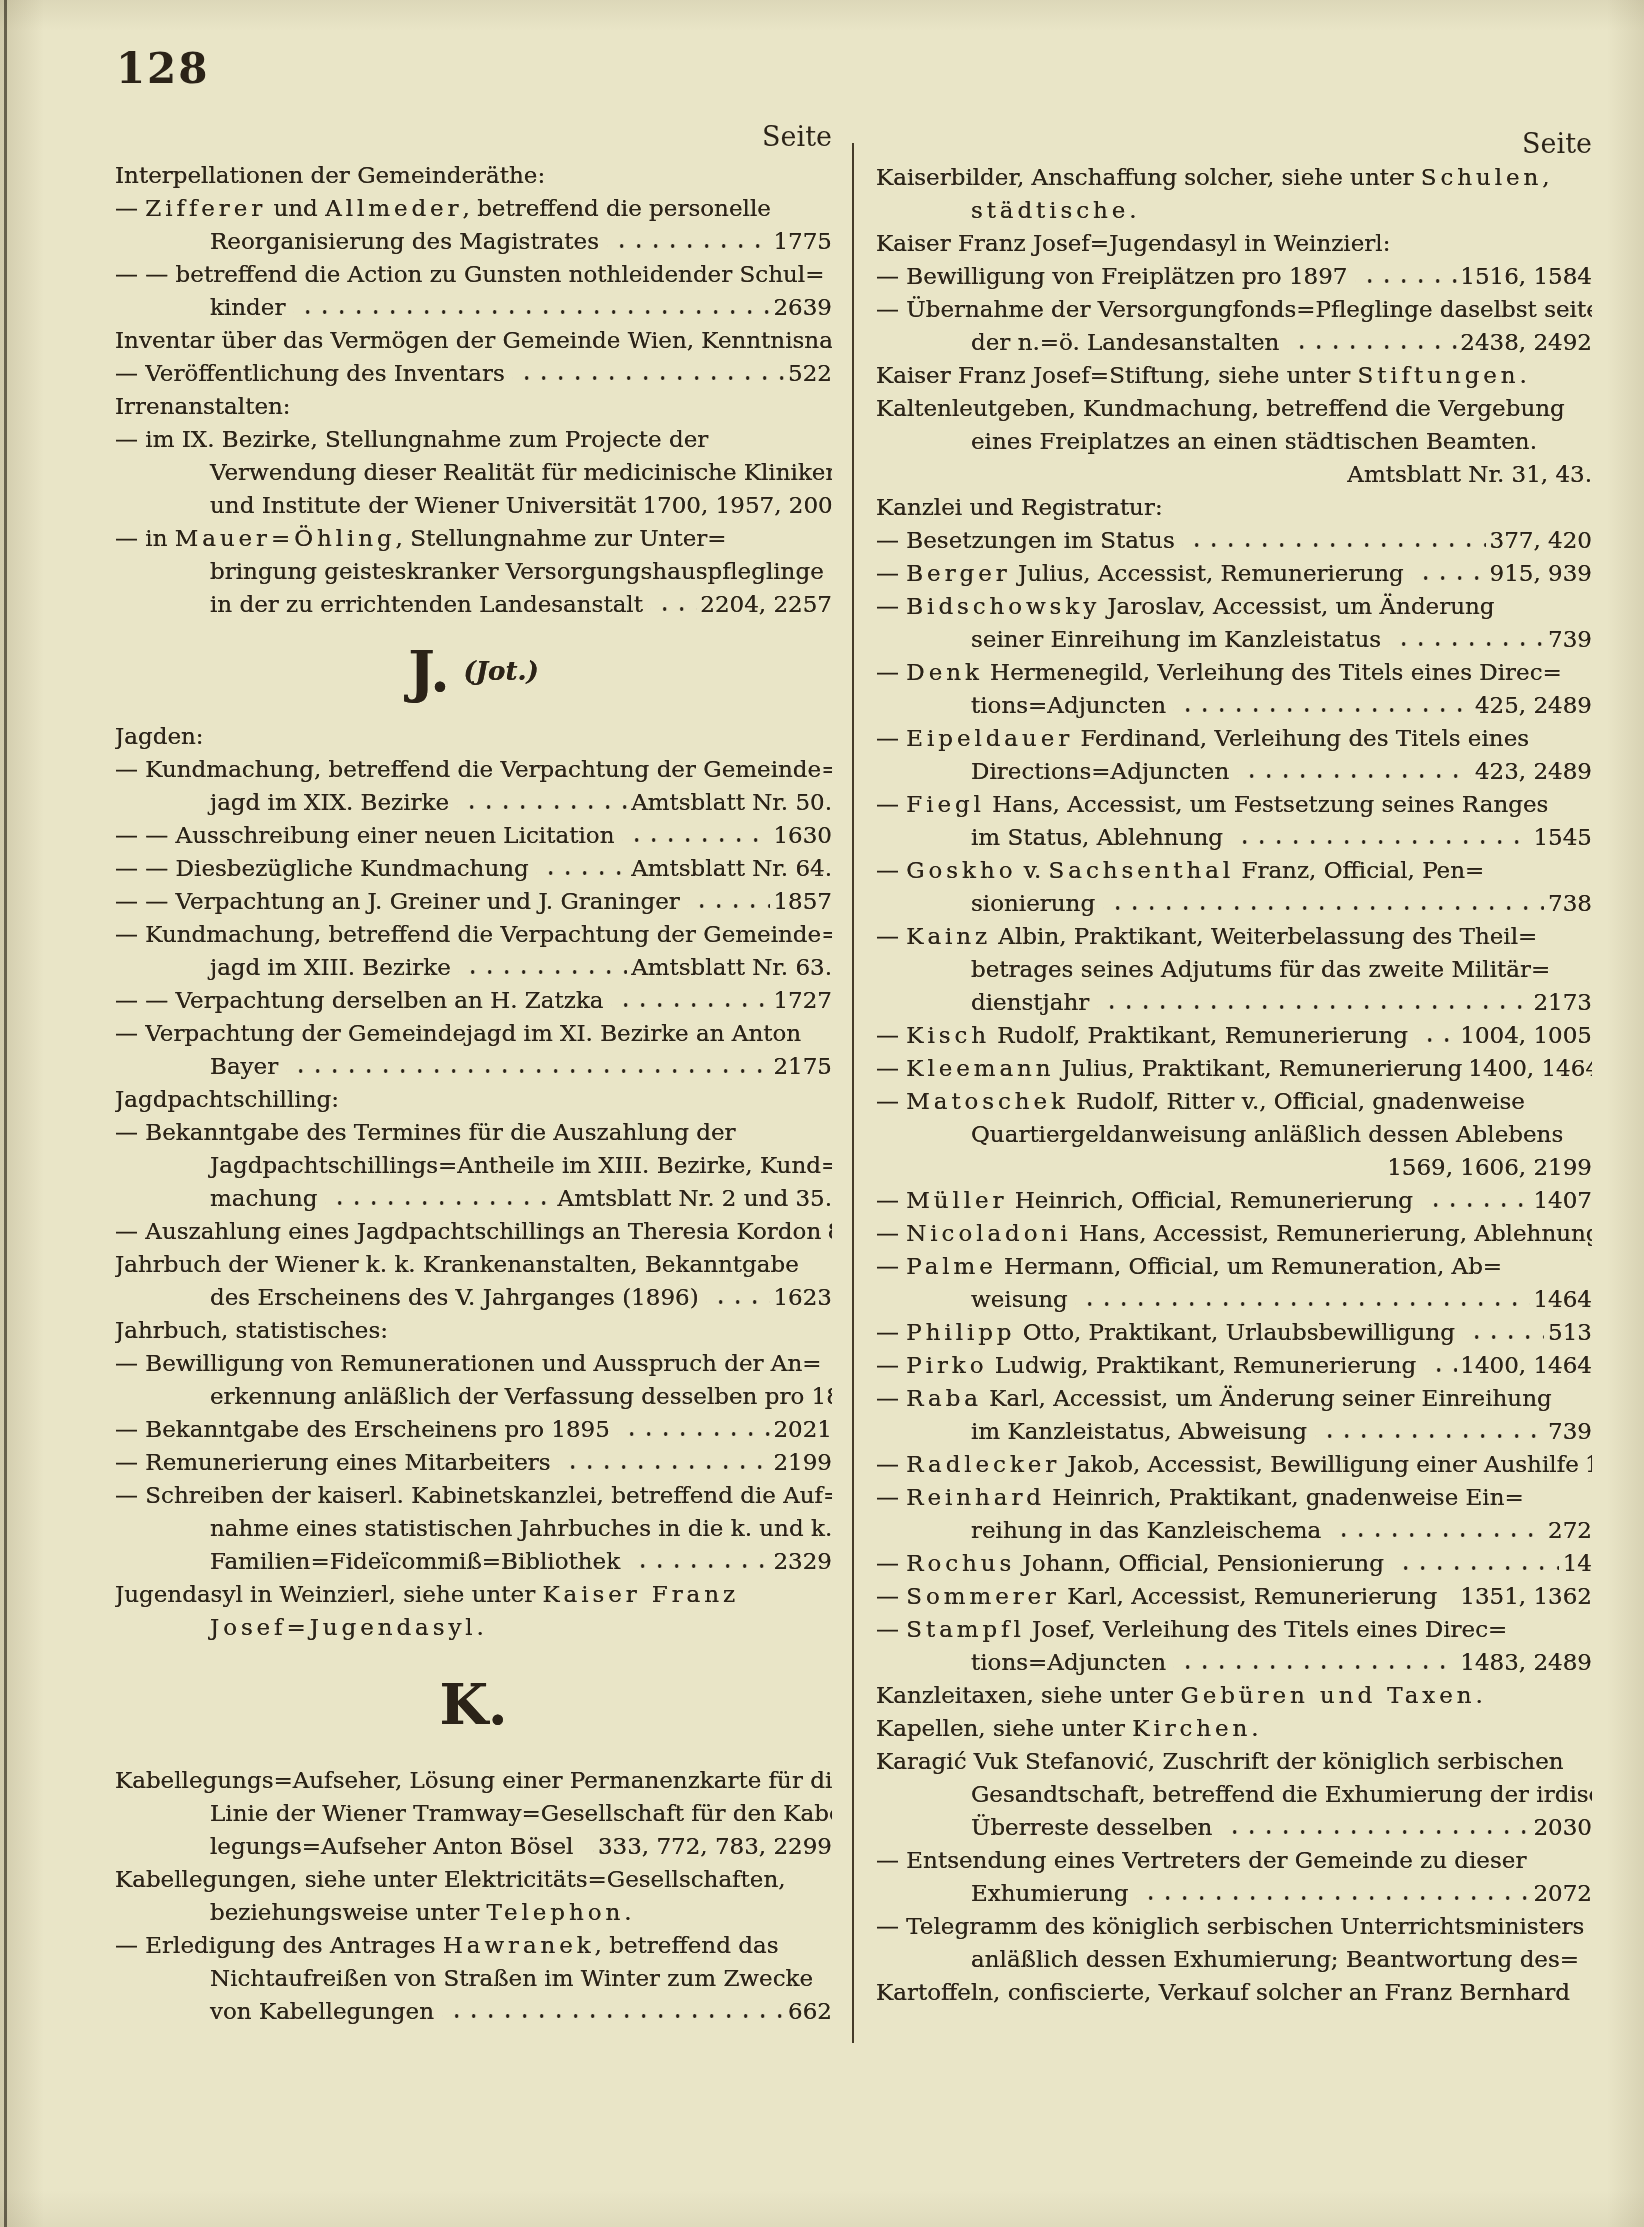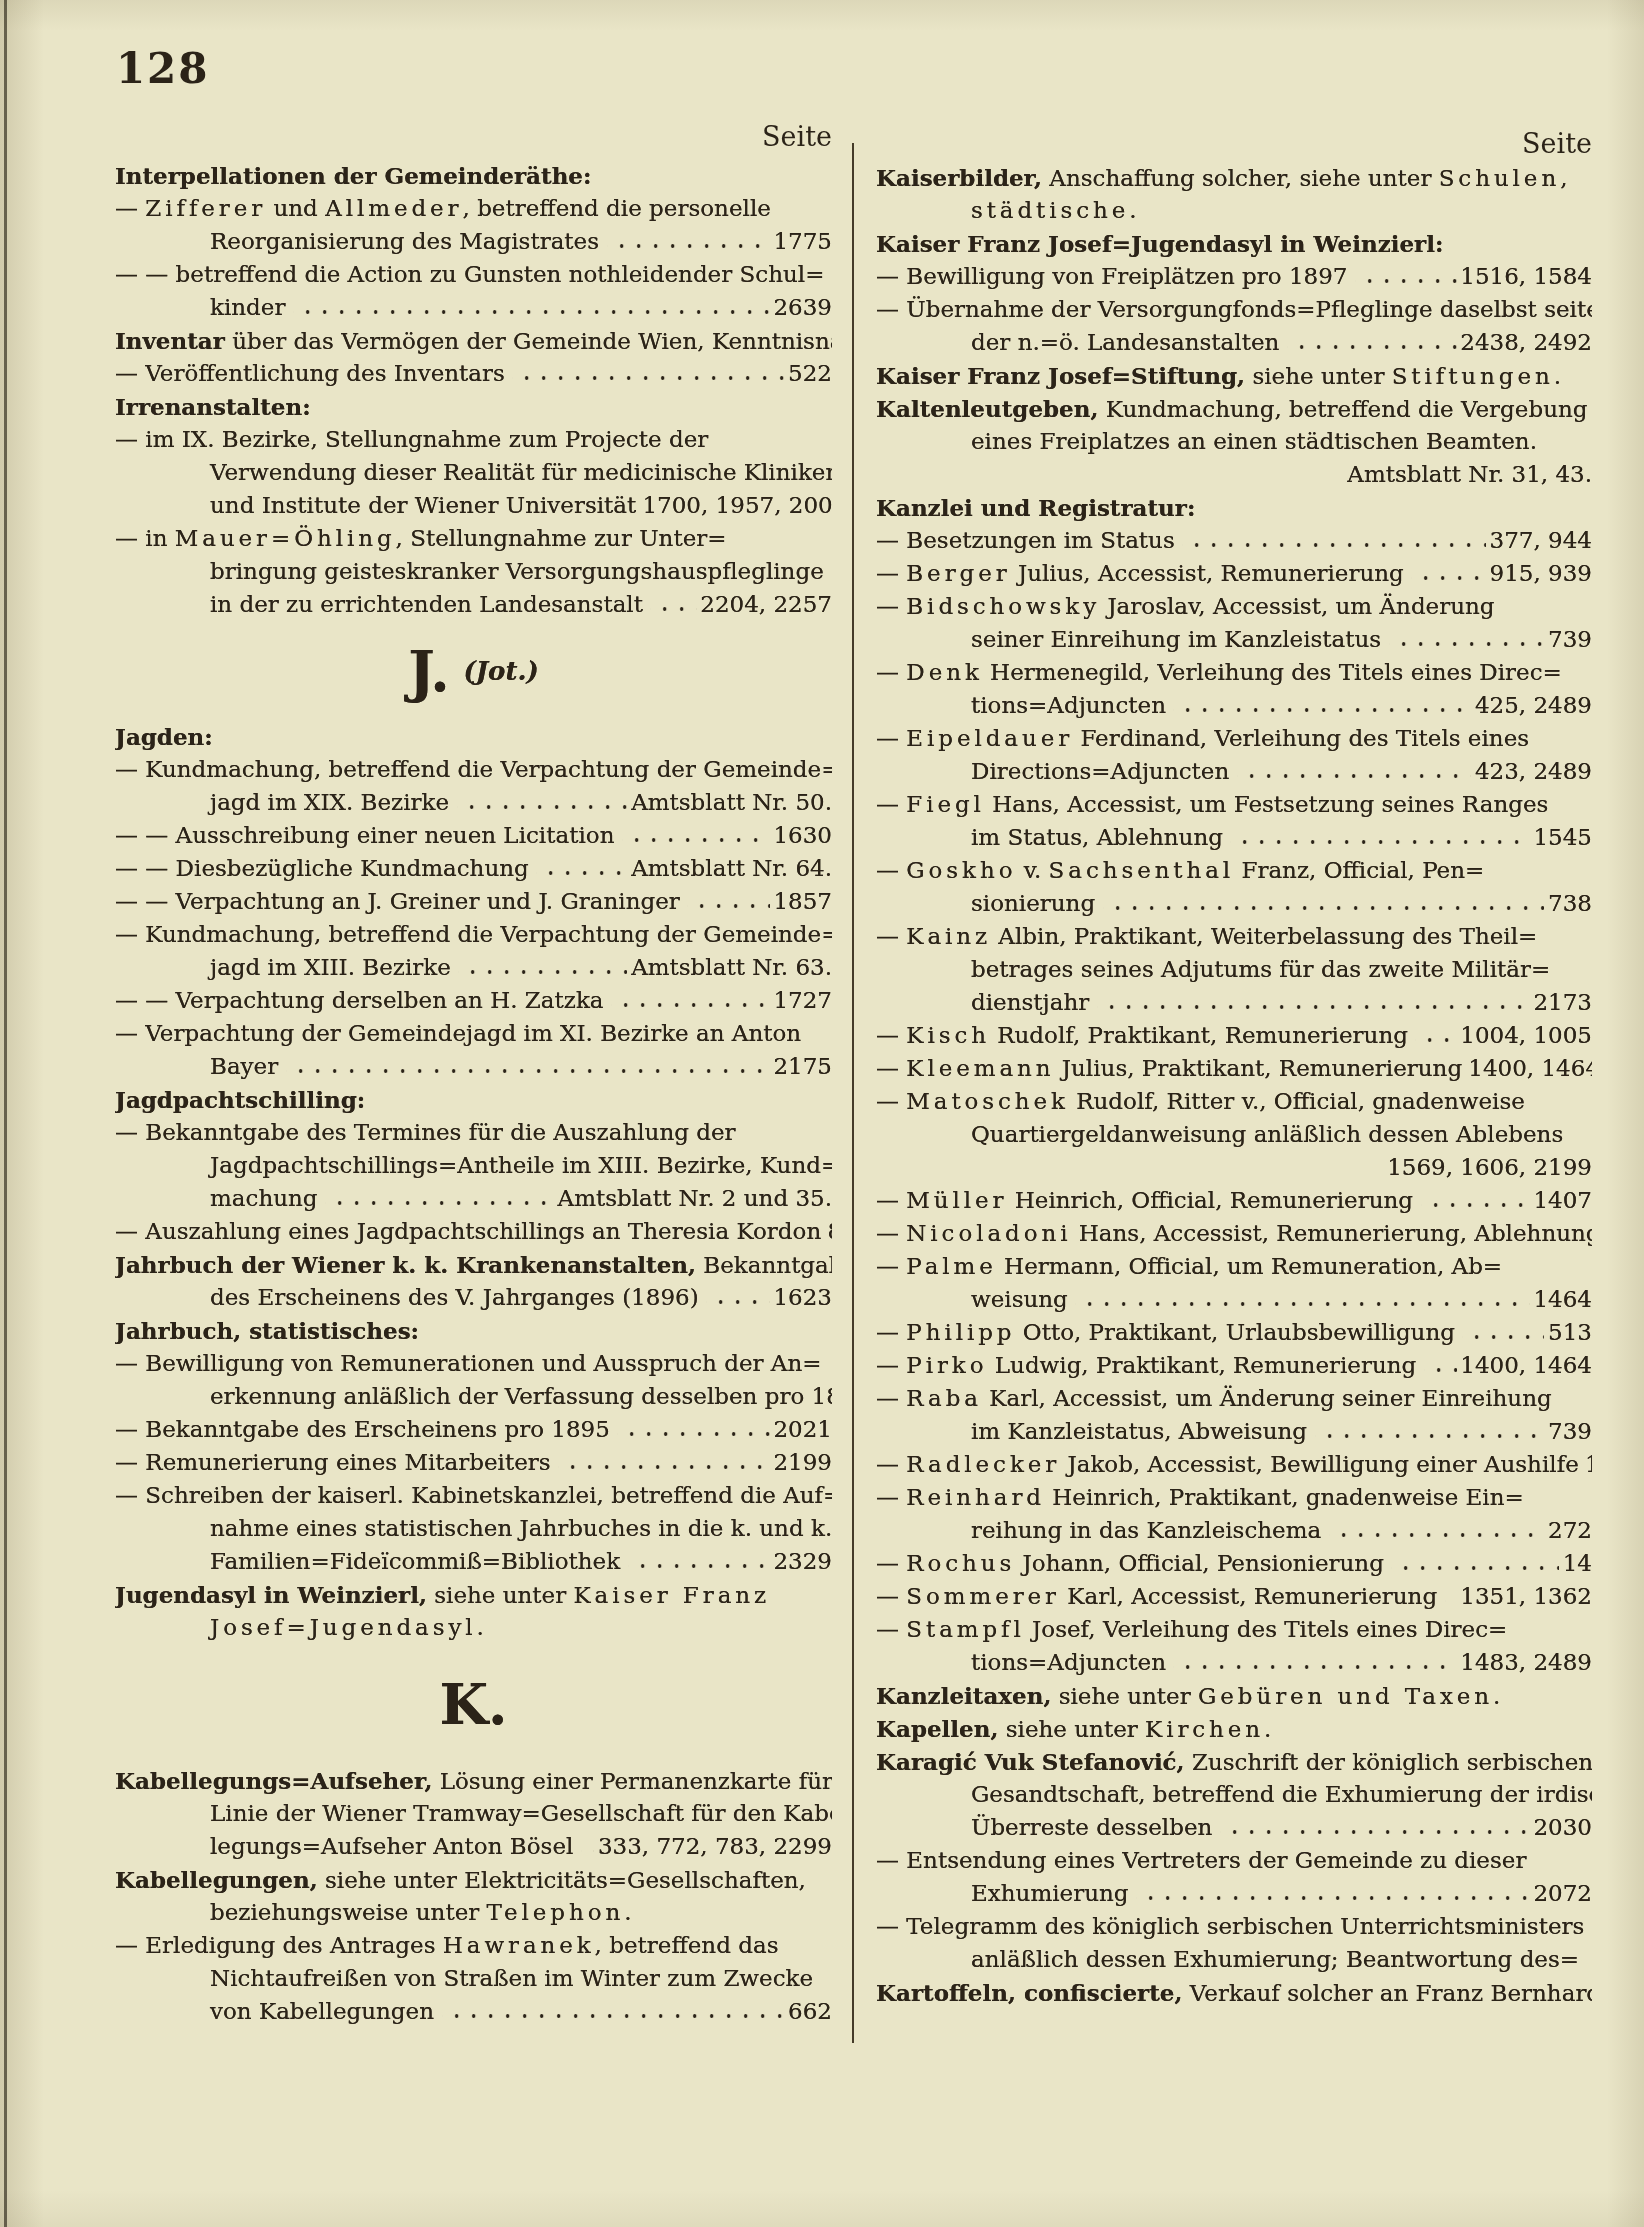--- a/index.html
+++ b/index.html
@@ -27,21 +27,21 @@
   .col{position:absolute;}
   .col.left{left:115px;top:159px;width:717px;}
   .col.right{left:876px;top:161px;width:716px;}
   .line{
     display:flex;align-items:stretch;height:33px;overflow:hidden;
     font-size:23px;line-height:33px;white-space:pre;
     text-shadow:0 0 0.4px rgba(43,35,24,0.85);
   }
   .line .txt{flex:0 1 auto;white-space:pre;}
   .line.ind1{padding-left:95px;}
-  .seg-b{font-weight:bold;margin-top:11px;}
+  .seg-b{font-weight:normal;margin-top:11px;}
   .seg-g{letter-spacing:0.17em;}
   .fill{flex:1 1 10px;min-width:6.2px;}
   .fill.dots{
     background-image:radial-gradient(circle, #2b2318 1.6px, rgba(0,0,0,0) 2.1px);
     background-size:17px 6.2px;background-repeat:repeat-x;background-position:6.2px 18px;
     margin:0 3.7px 0 7.5px;
   }
   .pagenum{flex:0 0 auto;}
   .letter-line{height:99px;display:flex;align-items:center;justify-content:center;gap:13.7px;
     text-shadow:0 0 0.4px rgba(43,35,24,0.85);}
@@ -122,21 +122,21 @@
       <div class="line ind1"><span class="txt"><span class="seg-g">städtische</span><span class="seg-n">.</span></span></div>
       <div class="line"><span class="txt"><span class="seg-b">Kaiser Franz Josef=Jugendasyl in Weinzierl:</span></span></div>
       <div class="line"><span class="txt"><span class="seg-n">— Bewilligung von Freiplätzen pro 1897</span></span><span class="fill dots"></span><span class="pagenum">1516, 1584</span></div>
       <div class="line"><span class="txt"><span class="seg-n">— Übernahme der Versorgungfonds=Pfleglinge daselbst seitens</span></span></div>
       <div class="line ind1"><span class="txt"><span class="seg-n">der n.=ö. Landesanstalten</span></span><span class="fill dots"></span><span class="pagenum">2438, 2492</span></div>
       <div class="line"><span class="txt"><span class="seg-b">Kaiser Franz Josef=Stiftung,</span><span class="seg-n"> siehe unter </span><span class="seg-g">Stiftungen</span><span class="seg-n">.</span></span></div>
       <div class="line"><span class="txt"><span class="seg-b">Kaltenleutgeben,</span><span class="seg-n"> Kundmachung, betreffend die Vergebung</span></span></div>
       <div class="line ind1"><span class="txt"><span class="seg-n">eines Freiplatzes an einen städtischen Beamten.</span></span></div>
       <div class="line ind1"><span class="txt"></span><span class="fill"></span><span class="pagenum">Amtsblatt Nr. 31, 43.</span></div>
       <div class="line"><span class="txt"><span class="seg-b">Kanzlei und Registratur:</span></span></div>
-      <div class="line"><span class="txt"><span class="seg-n">— Besetzungen im Status</span></span><span class="fill dots"></span><span class="pagenum">377, 944</span></div>
+      <div class="line"><span class="txt"><span class="seg-n">— Besetzungen im Status</span></span><span class="fill dots"></span><span class="pagenum">377, 420</span></div>
       <div class="line"><span class="txt"><span class="seg-n">— </span><span class="seg-g">Berger</span><span class="seg-n"> Julius, Accessist, Remunerierung</span></span><span class="fill dots"></span><span class="pagenum">915, 939</span></div>
       <div class="line"><span class="txt"><span class="seg-n">— </span><span class="seg-g">Bidschowsky</span><span class="seg-n"> Jaroslav, Accessist, um Änderung</span></span></div>
       <div class="line ind1"><span class="txt"><span class="seg-n">seiner Einreihung im Kanzleistatus</span></span><span class="fill dots"></span><span class="pagenum">739</span></div>
       <div class="line"><span class="txt"><span class="seg-n">— </span><span class="seg-g">Denk</span><span class="seg-n"> Hermenegild, Verleihung des Titels eines Direc=</span></span></div>
       <div class="line ind1"><span class="txt"><span class="seg-n">tions=Adjuncten</span></span><span class="fill dots"></span><span class="pagenum">425, 2489</span></div>
       <div class="line"><span class="txt"><span class="seg-n">— </span><span class="seg-g">Eipeldauer</span><span class="seg-n"> Ferdinand, Verleihung des Titels eines</span></span></div>
       <div class="line ind1"><span class="txt"><span class="seg-n">Directions=Adjuncten</span></span><span class="fill dots"></span><span class="pagenum">423, 2489</span></div>
       <div class="line"><span class="txt"><span class="seg-n">— </span><span class="seg-g">Fiegl</span><span class="seg-n"> Hans, Accessist, um Festsetzung seines Ranges</span></span></div>
       <div class="line ind1"><span class="txt"><span class="seg-n">im Status, Ablehnung</span></span><span class="fill dots"></span><span class="pagenum">1545</span></div>
       <div class="line"><span class="txt"><span class="seg-n">— </span><span class="seg-g">Goskho</span><span class="seg-n"> v. </span><span class="seg-g">Sachsenthal</span><span class="seg-n"> Franz, Official, Pen=</span></span></div>

